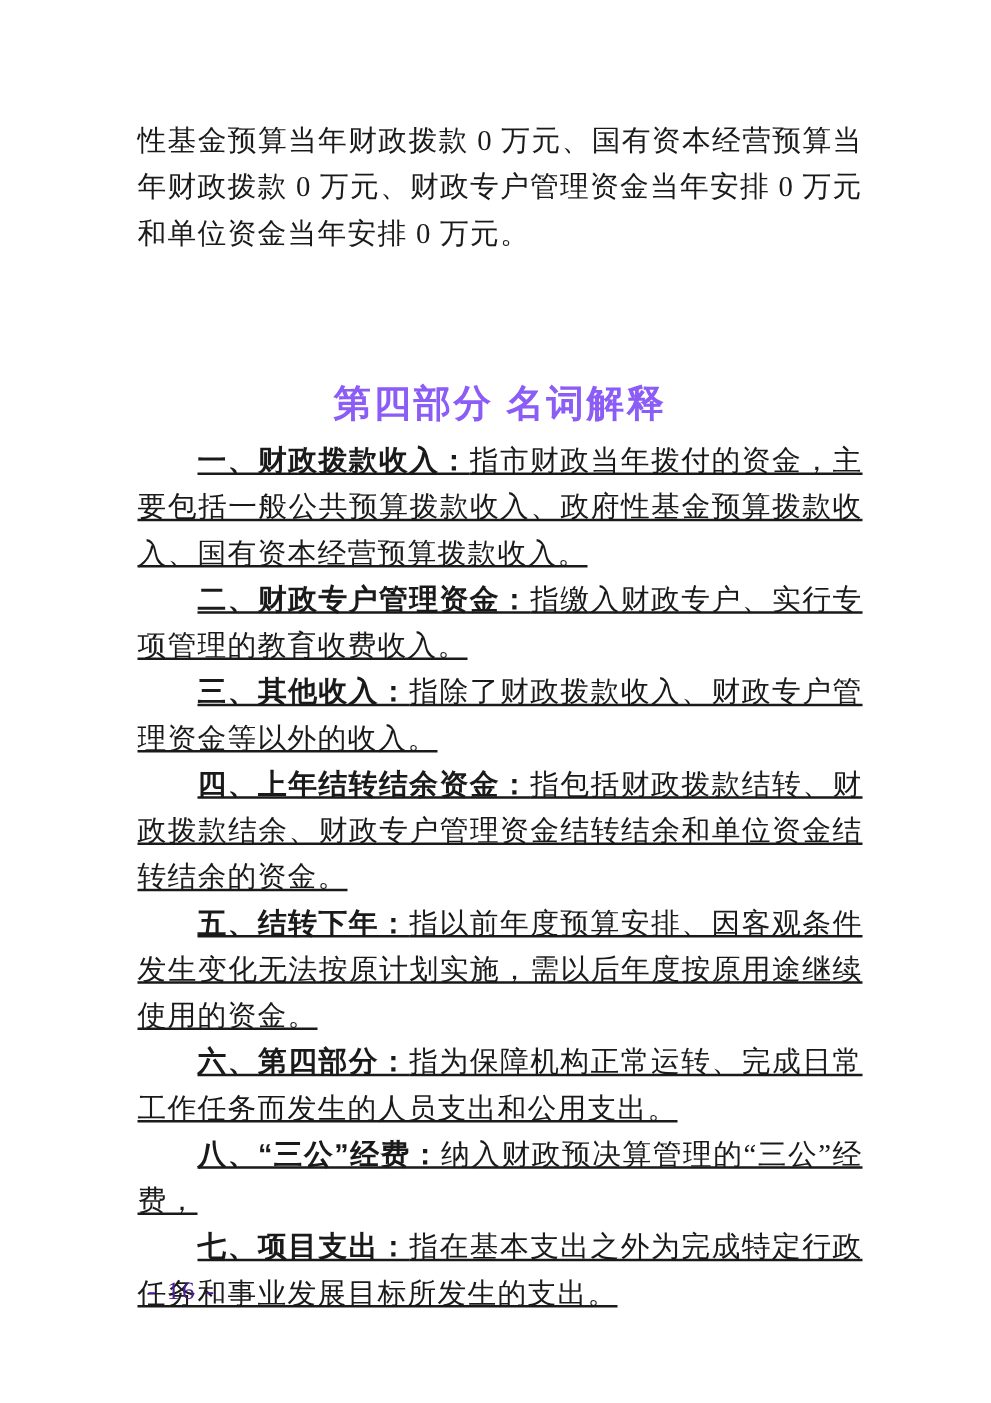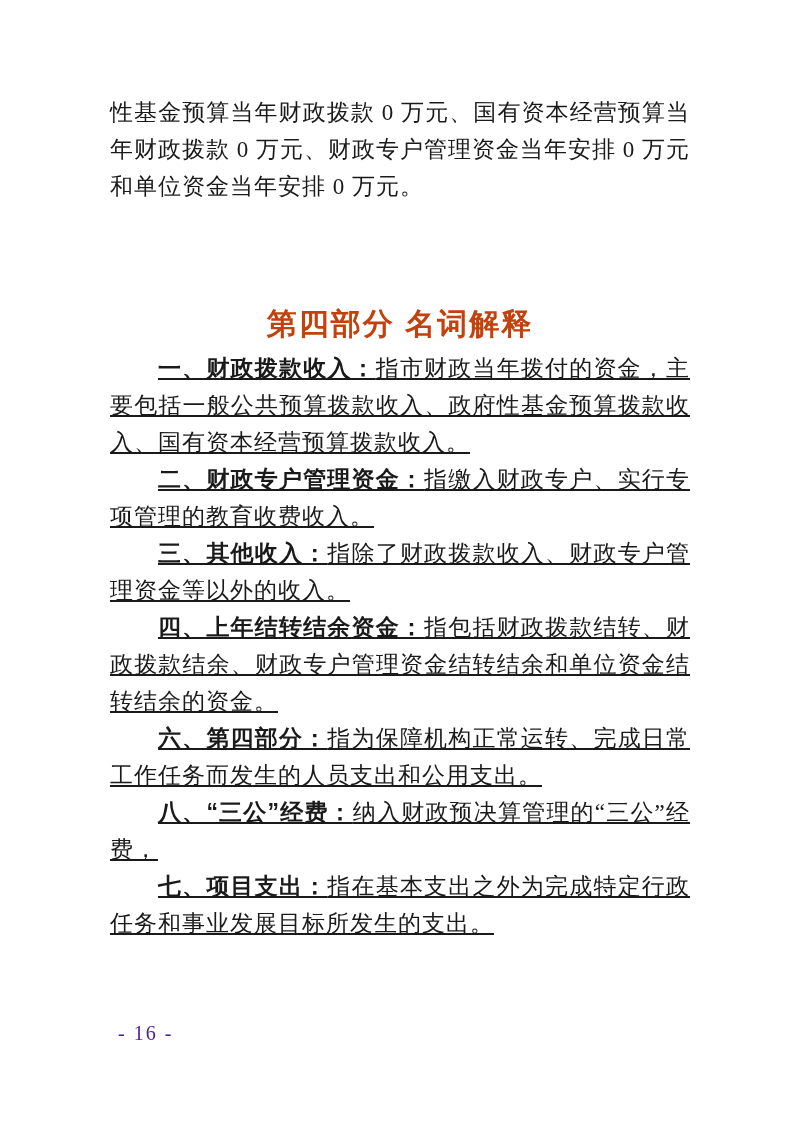--- a/index.html
+++ b/index.html
@@ -40,21 +40,21 @@
     font-weight: 700;
   }
   .section-title {
     margin: 98px 0 5px 0;
     font-family: "Liberation Sans", "DejaVu Sans", sans-serif;
     font-weight: 700;
     font-size: 30px;
     line-height: 42px;
     letter-spacing: 2px;
     text-align: center;
-    color: #c2410c;
+    color: #8b5cf6;
   }
   .footer {
     position: absolute;
     left: 118px;
     top: 1022px;
     font-size: 20px;
     letter-spacing: 2px;
     color: #4c1d95;
   }
 </style>
@@ -69,20 +69,21 @@
     <h1 class="section-title">第四部分 名词解释</h1>
 
     <p class="body-para term-para"><span class="term">一、财政拨款收入：</span><span class="def">指市财政当年拨付的资金，主要包括一般公共预算拨款收入、政府性基金预算拨款收入、国有资本经营预算拨款收入。</span></p>
 
     <p class="body-para term-para"><span class="term">二、财政专户管理资金：</span><span class="def">指缴入财政专户、实行专项管理的教育收费收入。</span></p>
 
     <p class="body-para term-para"><span class="term">三、其他收入：</span><span class="def">指除了财政拨款收入、财政专户管理资金等以外的收入。</span></p>
 
     <p class="body-para term-para"><span class="term">四、上年结转结余资金：</span><span class="def">指包括财政拨款结转、财政拨款结余、财政专户管理资金结转结余和单位资金结转结余的资金。</span></p>
 
+    <p class="body-para term-para"><span class="term">五、结转下年：</span><span class="def">指以前年度预算安排、因客观条件发生变化无法按原计划实施，需以后年度按原用途继续使用的资金。</span></p>
 
     <p class="body-para term-para"><span class="term">六、第四部分：</span><span class="def">指为保障机构正常运转、完成日常工作任务而发生的人员支出和公用支出。</span></p>
 
     <p class="body-para term-para"><span class="term">八、“三公”经费：</span><span class="def">纳入财政预决算管理的“三公”经费，</span></p>
 
     <p class="body-para term-para"><span class="term">七、项目支出：</span><span class="def">指在基本支出之外为完成特定行政任务和事业发展目标所发生的支出。</span></p>
 
   </div>
 
   <div class="footer">- 16 -</div>

